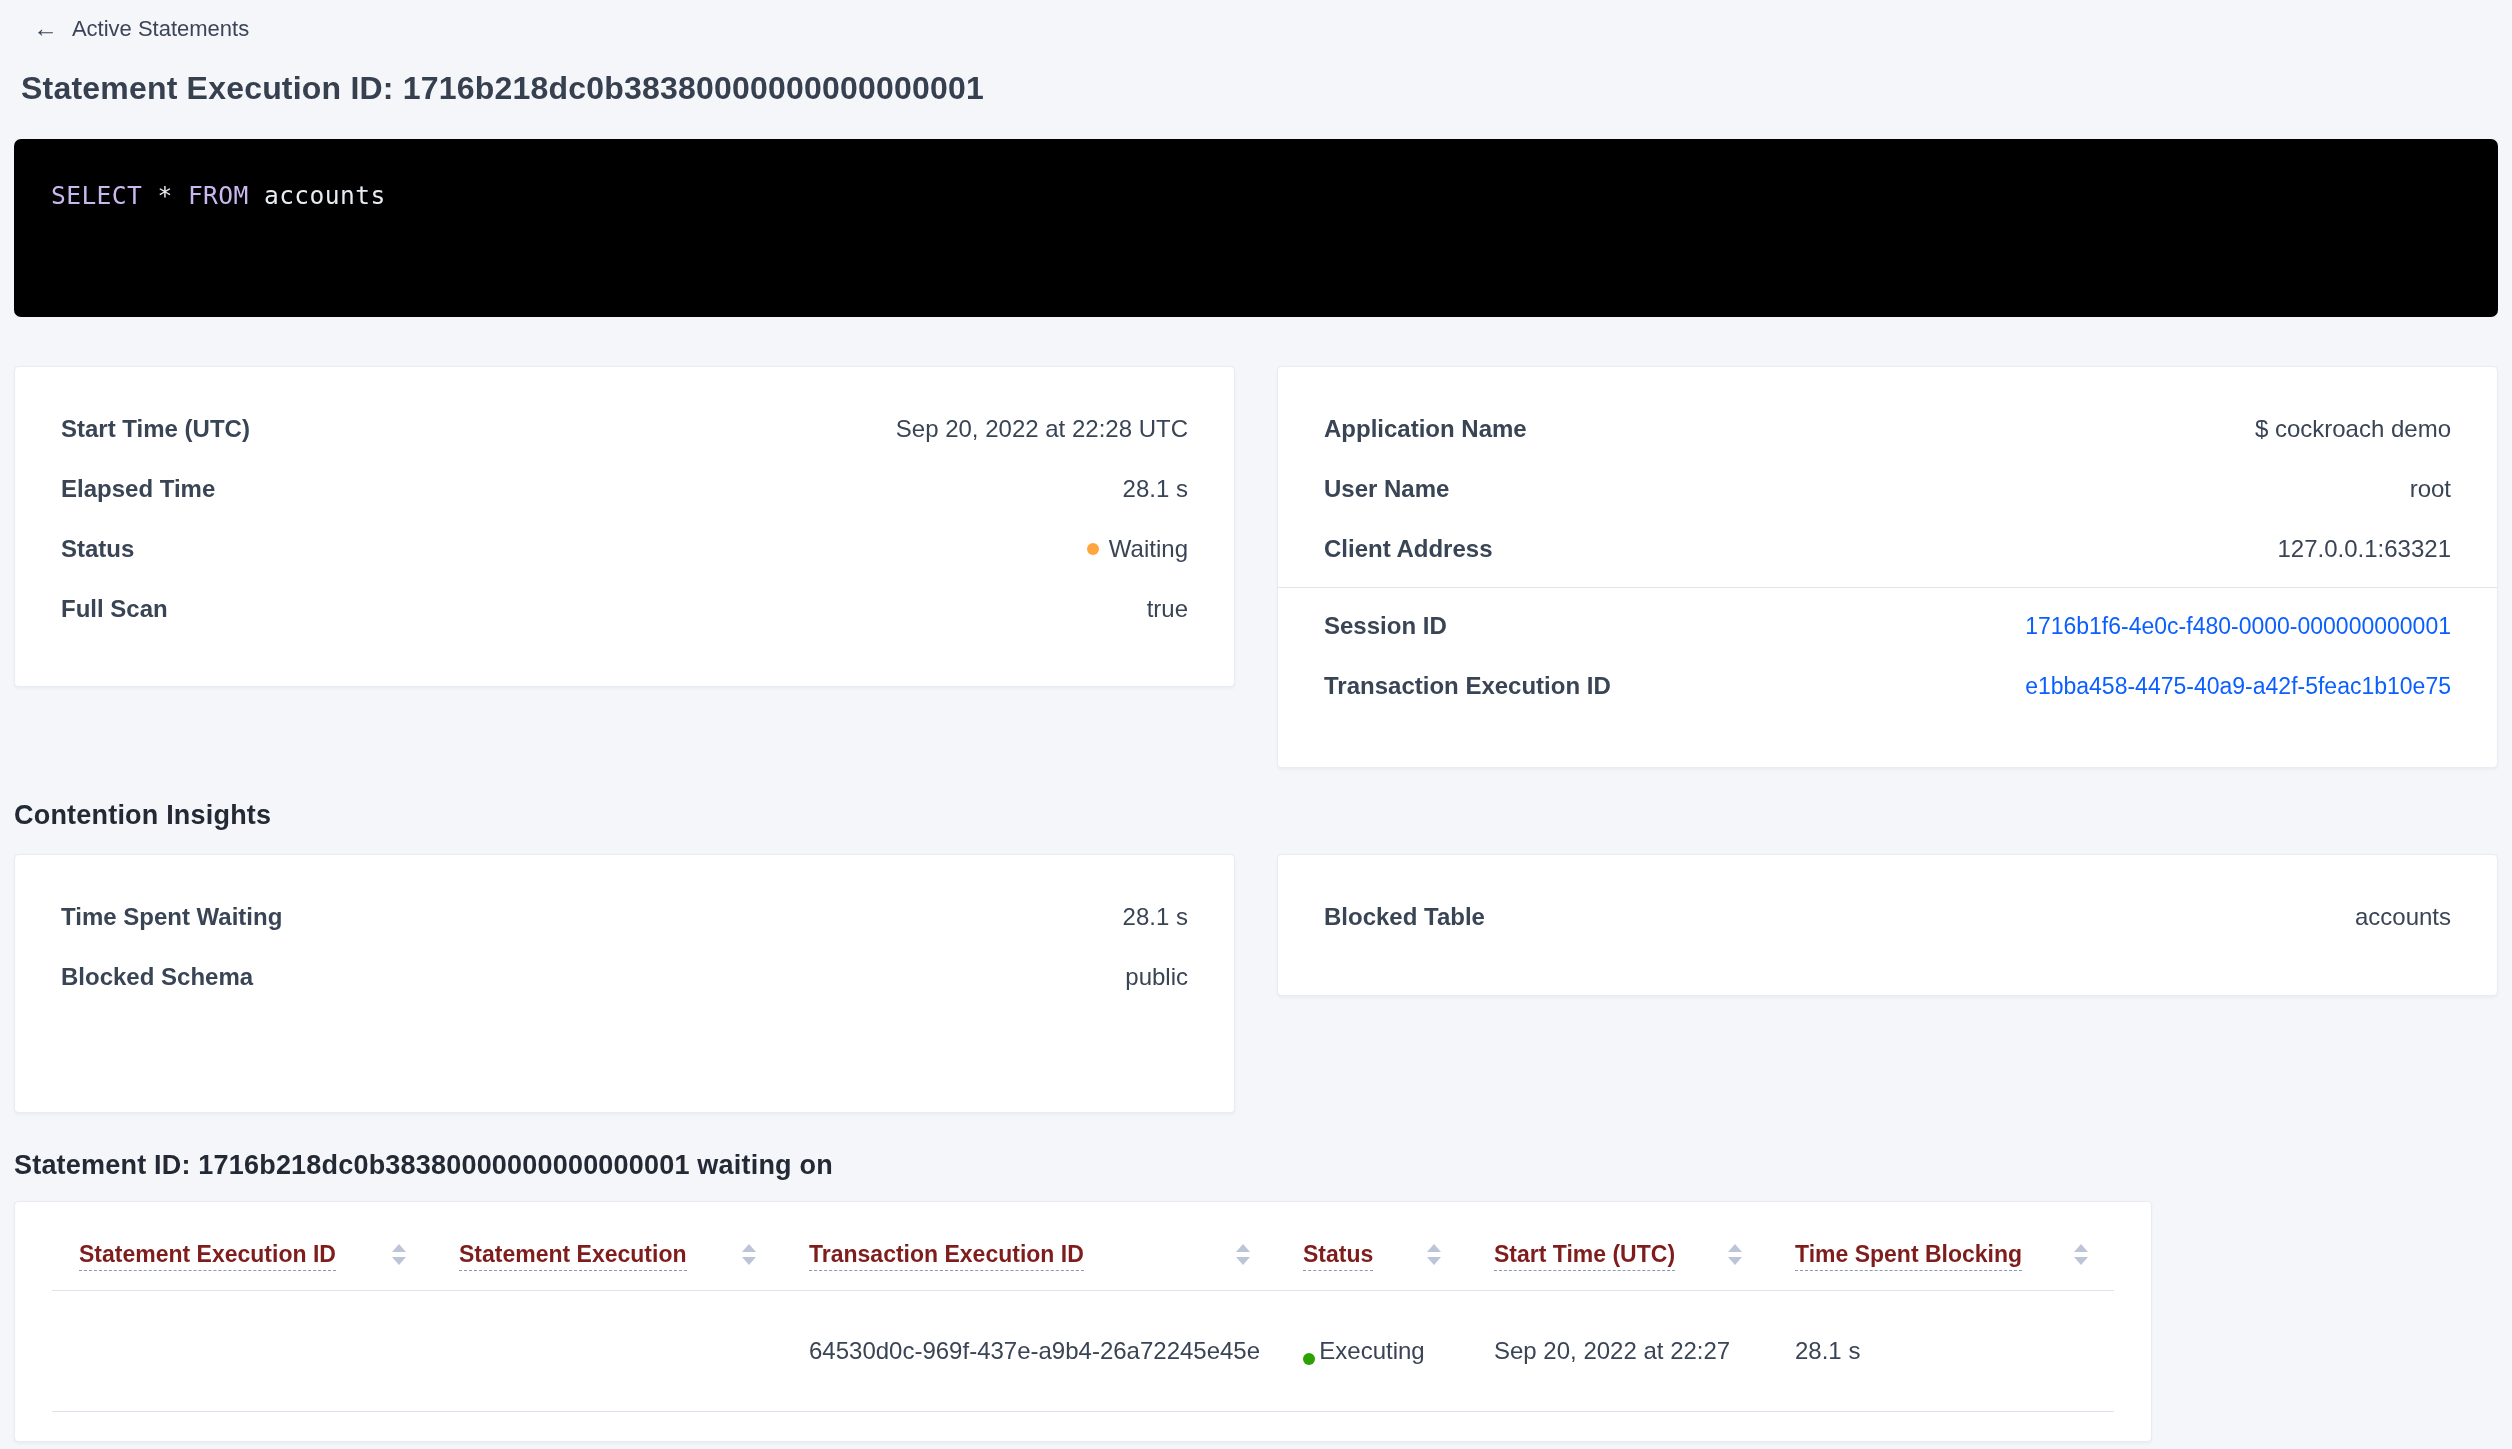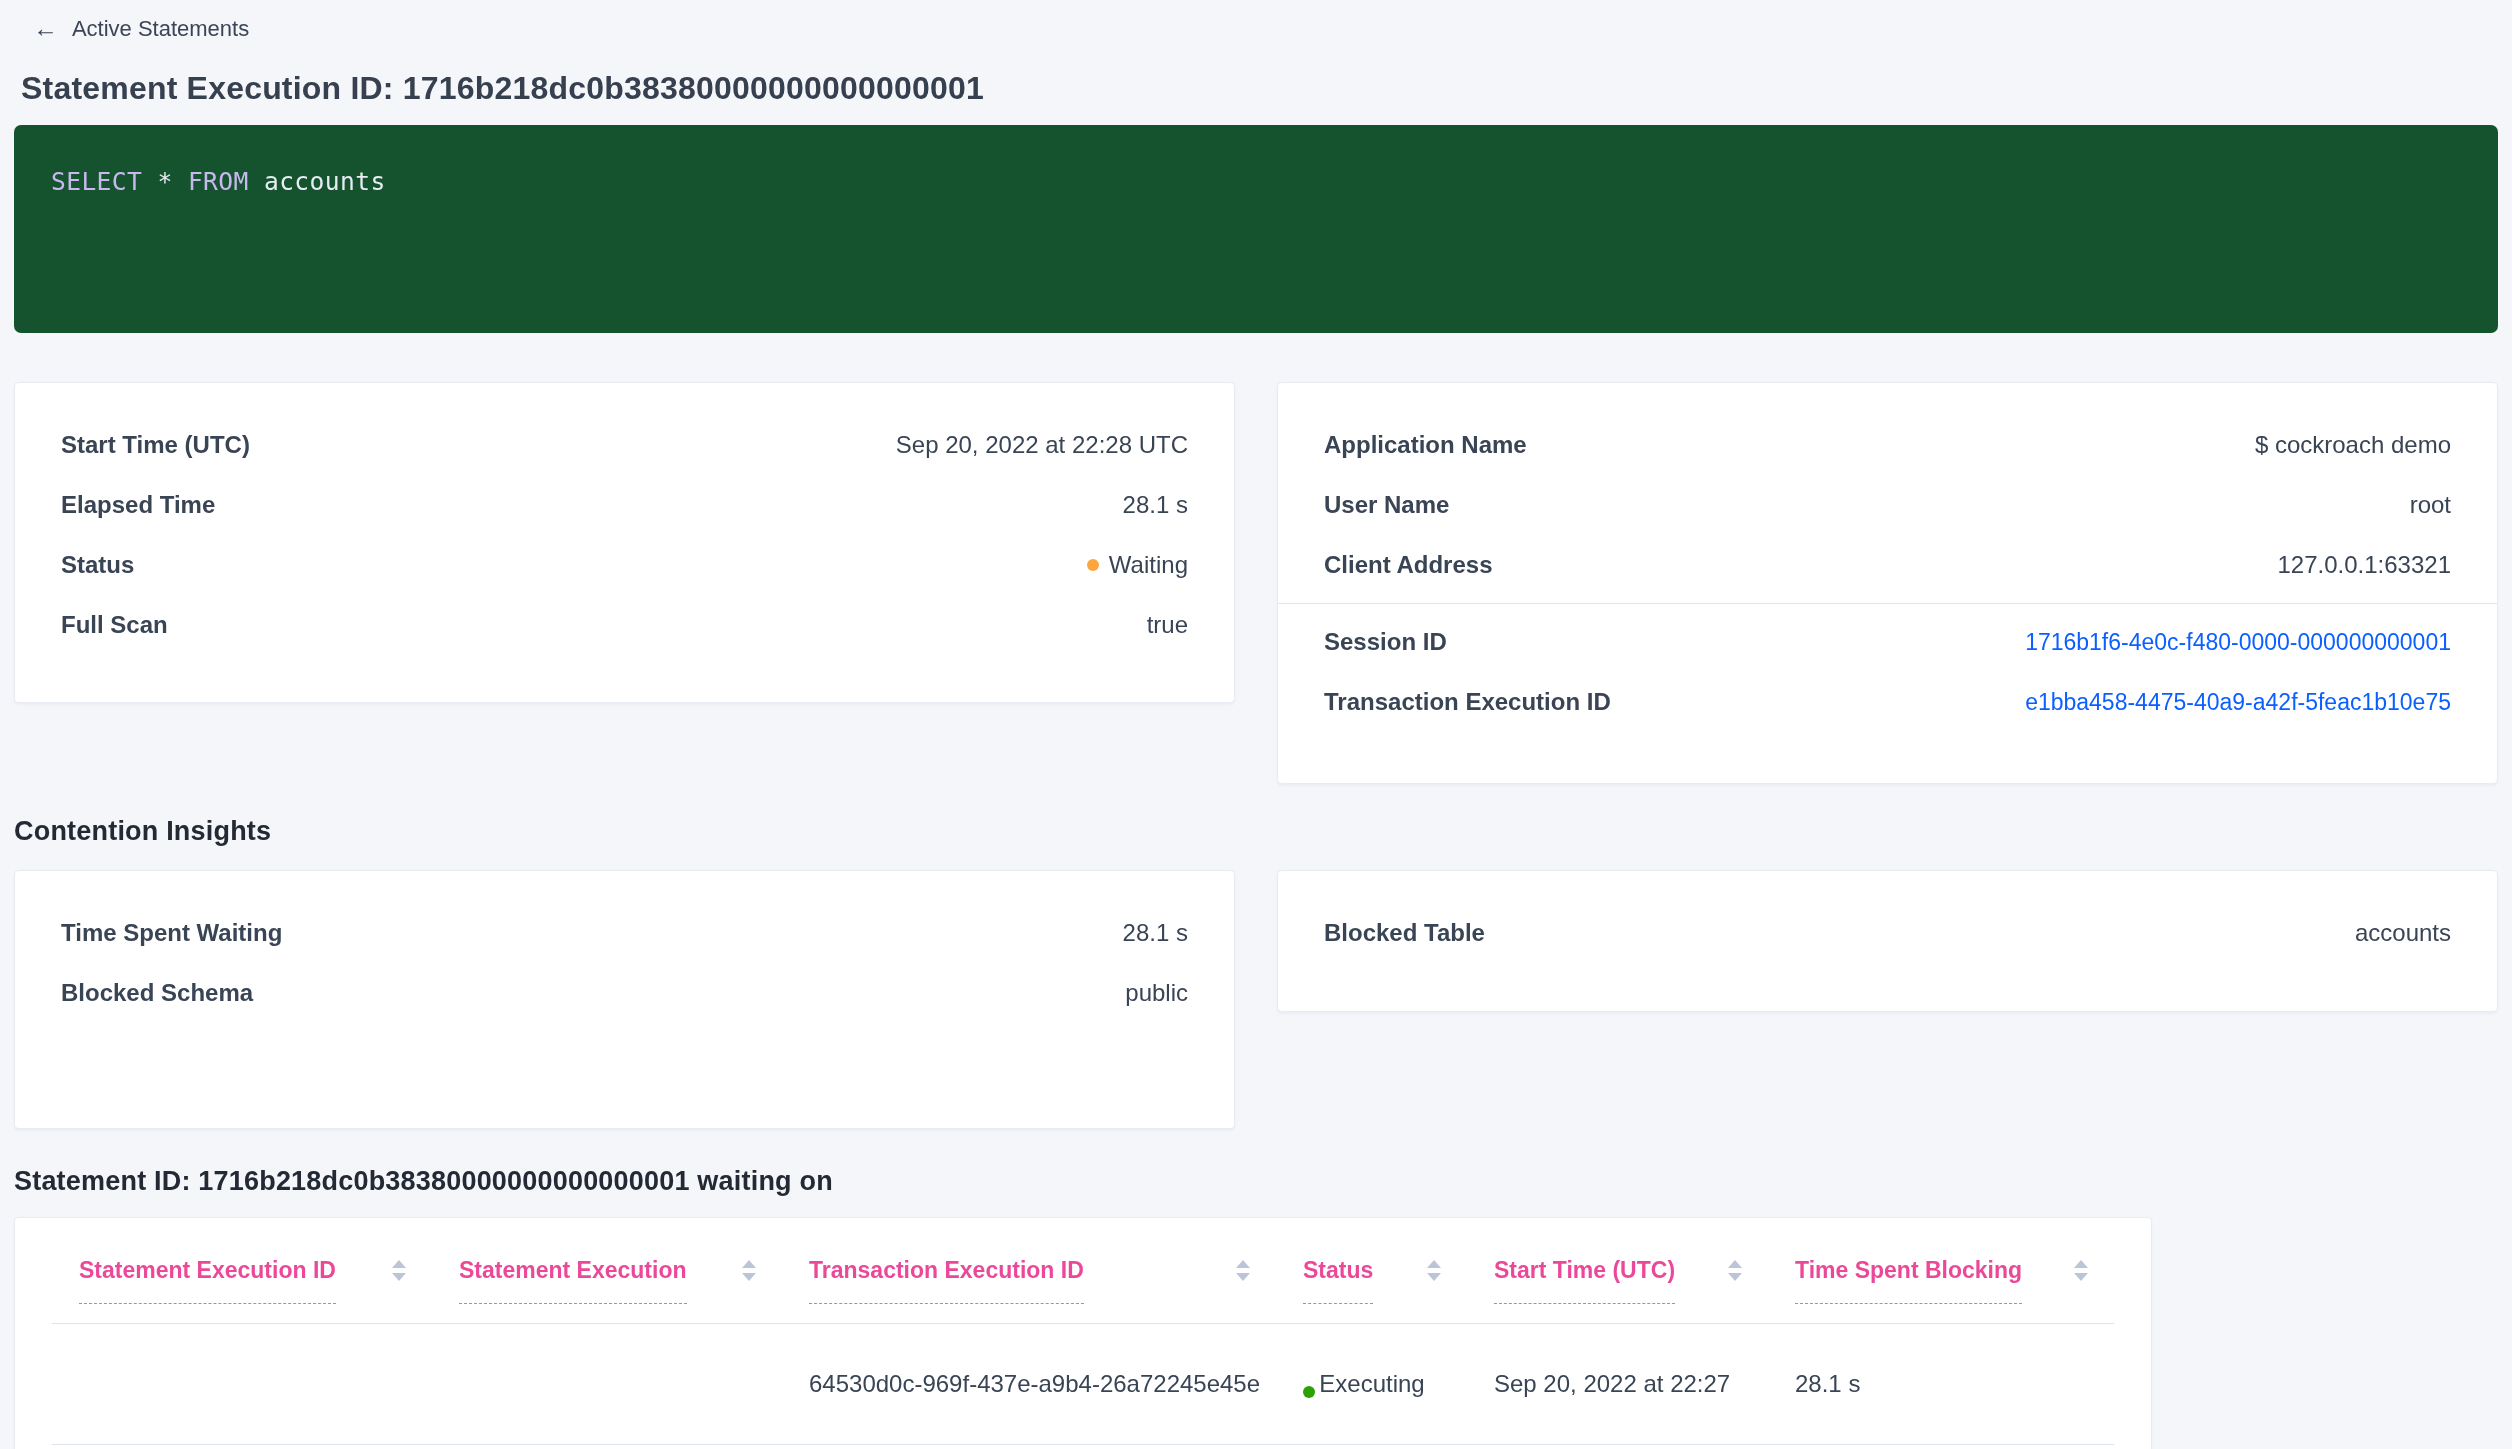--- a/index.html
+++ b/index.html
@@ -23,22 +23,22 @@
   .back-arrow { font-size:24.6px; line-height:1; color:#3b4557; }
 
   
   .page-title {
     margin:28px 0 0 7px;
     font-size:32px; font-weight:700; color:#36404f; letter-spacing:0.2px;
   }
 
   
   .sql-box {
-    margin-top:18px; height:208px; width:2484px;
-    background:#14532d; border-radius:7px;
+    margin-top:32px; height:178px; width:2484px;
+    background:#000000; border-radius:7px;
     padding:42px 37px;
   }
   .sql-box code {
     font-family:"DejaVu Sans Mono","Liberation Mono",monospace;
     font-size:24.6px; color:#e7ebf2; letter-spacing:0.4px;
   }
   .sql-kw { color:#c9b8f0; }
 
   
   .cards-row { display:flex; gap:42px; align-items:flex-start; margin-top:49px; }
@@ -76,22 +76,22 @@
 
   
   .table-card { width:2138px; margin-top:20px; margin-bottom:26px; padding:0 37px 29px 37px; }
   .thead, .trow {
     display:grid;
     grid-template-columns:380px 350px 494px 191px 301px 1fr;
   }
   .thead { padding-top:39px; border-bottom:0.9px solid #dde3ec; padding-bottom:19.3px; }
   .th { display:flex; align-items:flex-start; padding-left:27px; cursor:pointer; }
   .th-label {
-    font-weight:700; color:#ec4899; font-size:23px;
-    padding-bottom:19px; border-bottom:1.8px dashed #8b99b3;
+    font-weight:700; color:#7f1d1d; font-size:23px;
+    padding-bottom:2px; border-bottom:1.8px dashed #8b99b3;
   }
   .sort { margin-left:auto; margin-right:26px; margin-top:3.5px; display:flex; flex-direction:column; gap:4.4px; }
   .sort i { display:block; width:0; height:0; border-left:7px solid transparent; border-right:7px solid transparent; }
   .sort .up { border-bottom:8.8px solid #bcc5d8; }
   .sort .down { border-top:8.8px solid #bcc5d8; }
 
   .trow { border-bottom:0.9px solid #dde3ec; height:121px; align-items:center; }
   .td { padding-left:27px; font-size:24px; color:#394455; }
   .td-status { display:flex; align-items:flex-end; gap:4px; }
 </style>

